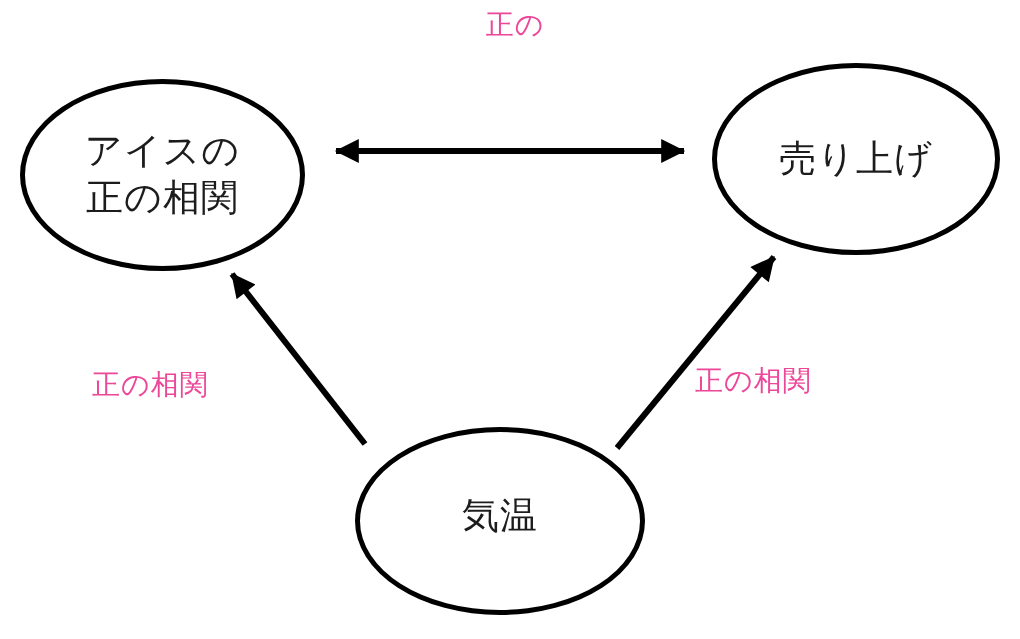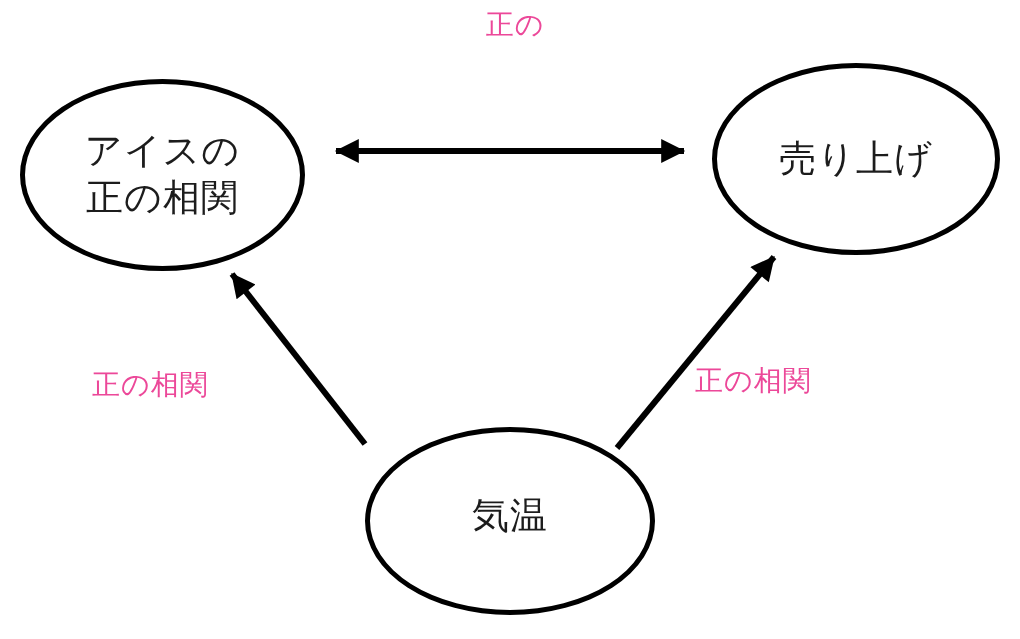--- a/index.html
+++ b/index.html
@@ -28,21 +28,21 @@
     justify-content: center;
     text-align: center;
     color: #1c1c1c;
     font-size: 37px;
     font-weight: 400;
     letter-spacing: 1px;
     line-height: 1.26;
   }
   .node-ice       { left: 20px;  top: 79px;  width: 285px; height: 192px; }
   .node-drowning  { left: 712px; top: 63px;  width: 288px; height: 192px; }
-  .node-temp      { left: 365px; top: 427px; width: 290px; height: 188px; padding-bottom: 10px; }
+  .node-temp      { left: 355px; top: 427px; width: 290px; height: 188px; padding-bottom: 10px; }
   .edge-label {
     position: absolute;
     color: #ec4899;
     font-weight: 400;
     font-size: 28px;
     line-height: 1.06;
     white-space: nowrap;
     letter-spacing: 1px;
   }
   .label-spurious {

